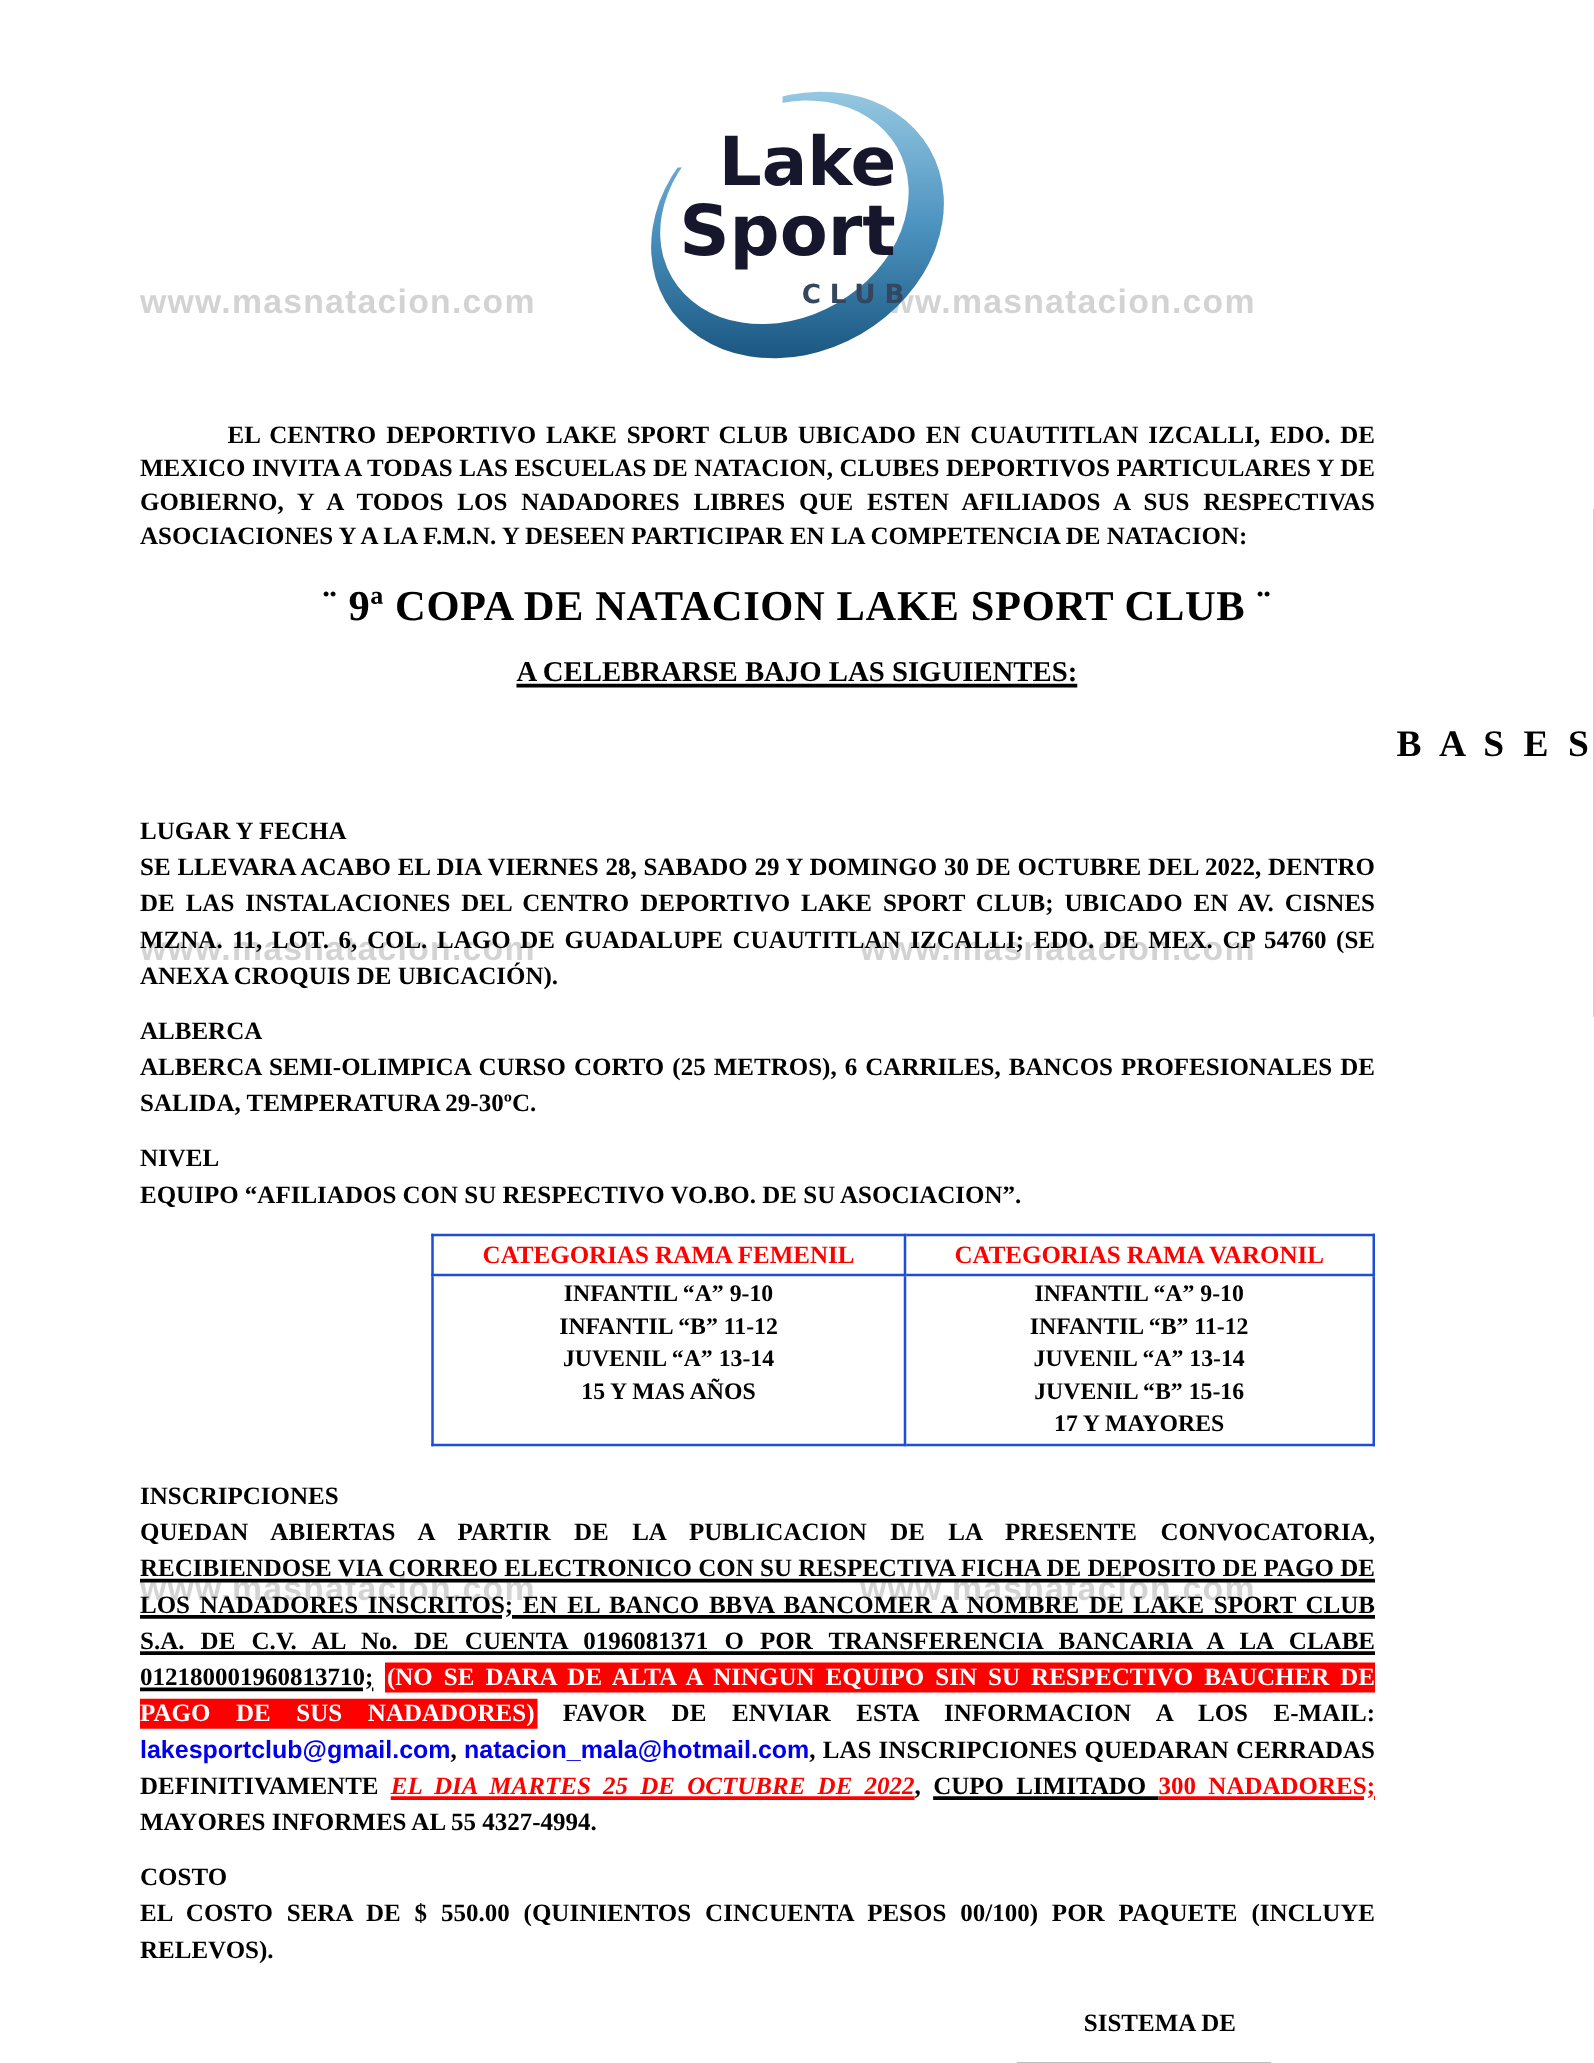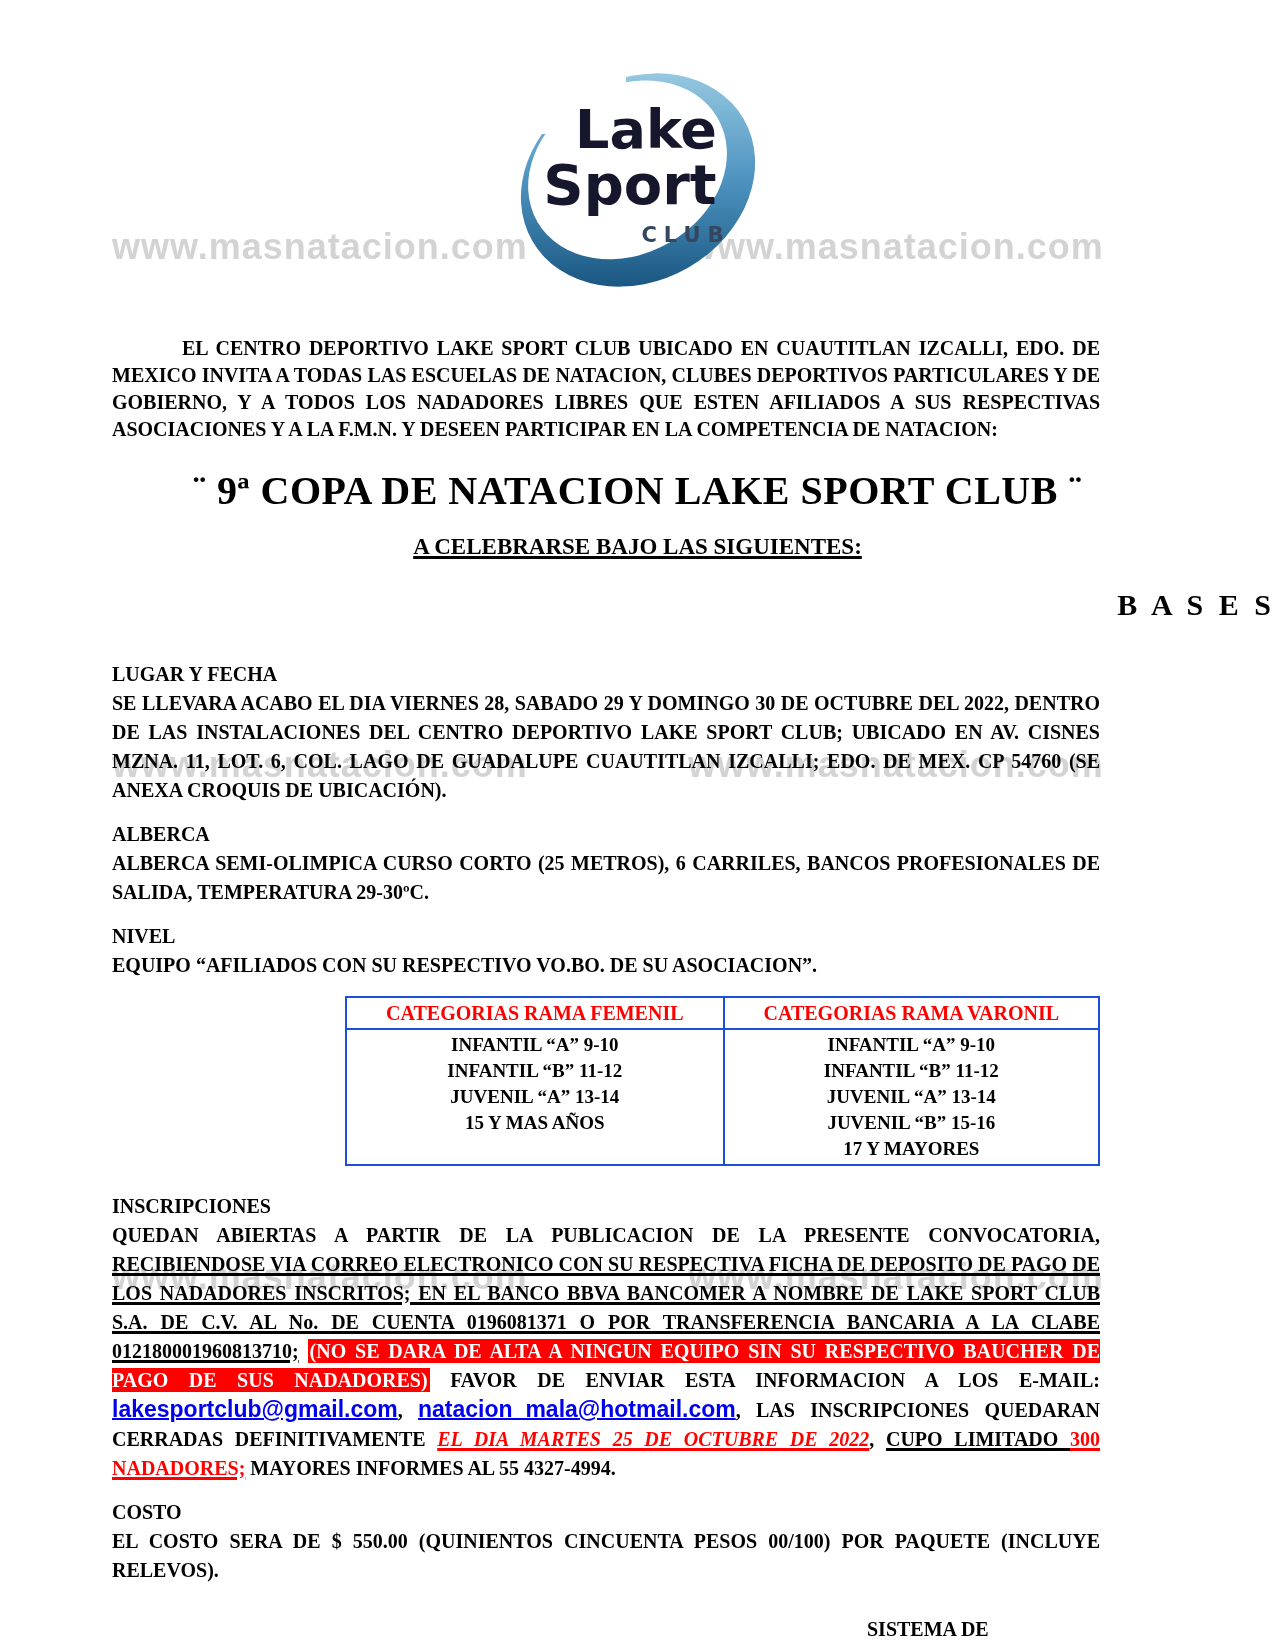--- a/index.html
+++ b/index.html
@@ -19,21 +19,21 @@
     color:#000;
     overflow:hidden;
     padding-top:52px;
   }
   
   .wm{
     position:absolute;
     z-index:0;
     font-family:"Liberation Sans",sans-serif;
     font-weight:bold;
-    font-size:36px;
+    font-size:27px;
     letter-spacing:1px;
     color:var(--watermark-gray);
     opacity:.8;
     white-space:nowrap;
     user-select:none;
   }
   .wm1{left:112px;top:226px;}
   .wm2{left:688px;top:226px;}
   .wm3{left:112px;top:744px;}
   .wm4{left:688px;top:744px;}
@@ -48,21 +48,21 @@
     margin:28px 175px 0 112px;
     font-size:20px;
     line-height:27px;
     text-align:justify;
     text-indent:70px;
   }
   
   .title{
     margin-top:24px;
     text-align:center;
-    font-size:40px;
+    font-size:34px;
     font-weight:900;
     letter-spacing:.5px;
   }
   .subtitle{
     margin-top:20px;
     text-align:center;
     font-size:23px;
     text-decoration:underline;
     text-decoration-thickness:3px;
   }
@@ -94,22 +94,21 @@
     vertical-align:top;
   }
   .cat-table th{color:var(--accent-red);font-size:20px;}
   
   .seg-plain{}
   .seg-underline{text-decoration:underline;text-decoration-thickness:3px;}
   .seg-highlight{background:var(--accent-red);color:#fff;padding:1px 2px;}
   .seg-link{
     color:var(--link-blue);
     font-family:"Liberation Sans",sans-serif;
-    font-size:23px;
-    text-decoration:underline;
+    font-size:20px;
     text-decoration-thickness:2px;
     cursor:pointer;
   }
   .seg-red-italic{
     color:var(--accent-red);
     font-style:italic;
     text-decoration:underline;
     text-decoration-thickness:3px;
     text-decoration-color:var(--accent-red);
   }

